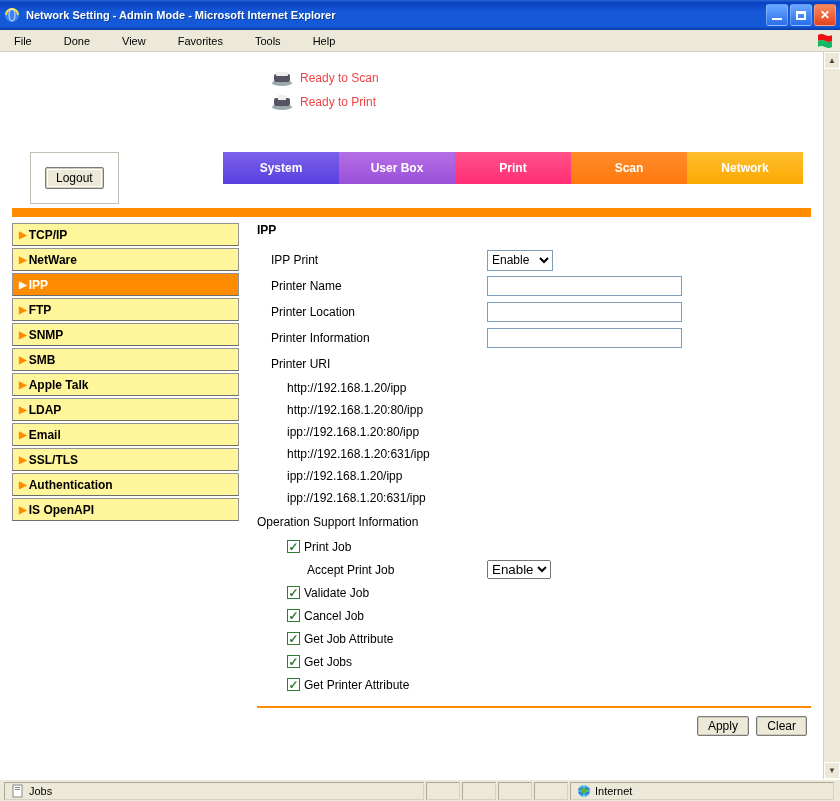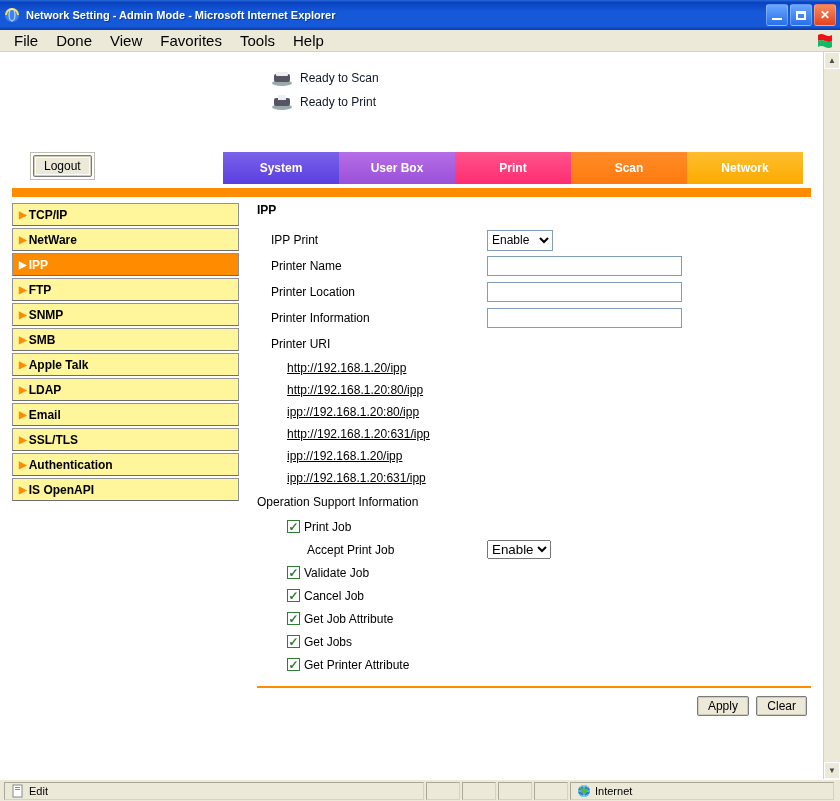--- a/index.html
+++ b/index.html
@@ -12,38 +12,38 @@
   .titlebar .title { font-weight:bold; font-size:11px; flex:1; text-shadow:1px 1px 0 #083a9a; }
   .winbtns { display:flex; gap:2px; }
   .winbtn { width:22px; height:22px; border-radius:3px; display:flex; align-items:center; justify-content:center; font-weight:bold; font-size:12px; border:1px solid #fff4; }
   .winbtn.min, .winbtn.max { background:linear-gradient(to bottom,#69a7ff,#2a6fea); color:#fff; }
   .winbtn.close { background:linear-gradient(to bottom,#f98a5e,#e2431f); color:#fff; }
   .winbtn .shape-min { width:10px; height:2px; background:#fff; margin-top:8px; }
   .winbtn .shape-max { width:10px; height:9px; border:2px solid #fff; border-top-width:3px; }
   .winbtn .shape-x::before { content:"✕"; font-size:12px; }
 
   
-  .menubar { height:22px; background:#ece9d8; border-bottom:1px solid #d6d2c2; display:flex; align-items:center; padding-left:8px; gap:6px; font-size:15px; position:relative; }
+  .menubar { height:22px; background:#ece9d8; border-bottom:1px solid #d6d2c2; display:flex; align-items:center; padding-left:8px; gap:20px; font-size:11px; position:relative; }
   .menubar .menuitem { padding:2px 6px; cursor:default; }
   .menubar .xp-flag { position:absolute; right:6px; top:2px; width:18px; height:18px; }
 
   
   .viewport { background:#fff; width:100%; height:calc(100% - 30px - 22px - 22px); position:relative; display:flex; }
   .scrollbar { width:17px; background:#ece9d8; border-left:1px solid #d6d2c2; display:flex; flex-direction:column; justify-content:flex-start; }
   .scrollbar .sbtn { height:17px; background:#ece9d8; border:1px solid #fff; display:flex; align-items:center; justify-content:center; font-size:8px; color:#4a4a4a; }
   .page { flex:1; overflow:hidden; padding:0; }
 
   .statuses { padding:14px 0 4px 270px; }
-  .status-row { display:flex; align-items:center; height:24px; font-size:12px; color:#0f172a; }
+  .status-row { display:flex; align-items:center; height:24px; font-size:12px; color:#ef4444; }
   .printer-ic { width:24px; height:18px; margin-right:6px; }
   .printer-ic svg { width:24px; height:18px; }
 
   .top-row { display:flex; align-items:flex-start; padding:34px 20px 0 30px; }
   .logout-btn { background:#ece9d8; border:1px solid #7b7b7b; border-radius:2px; padding:3px 10px; font-size:12px; box-shadow:0 0 0 1px #cfcaba inset, 0 0 0 2px #fff inset; cursor:pointer; }
-  .logout-wrap { border:1px solid #c0bfb4; padding:2px; display:inline-block; }
+  .logout-wrap { border:1px solid #c0bfb4; padding:14px; display:inline-block; }
   .spacer-flex { flex:1; }
 
   .tabs { display:flex; margin-left:auto; }
   .tab { width:116px; height:32px; display:flex; align-items:center; justify-content:center; color:#fff; font-weight:bold; font-size:12px; }
   .tab.system { background:linear-gradient(to bottom,#7a62e9,#5a3fe0); }
   .tab.userbox { background:linear-gradient(to bottom,#b56ee6,#9a50d9); }
   .tab.print { background:linear-gradient(to bottom,#ff528b,#ff2d73); }
   .tab.scan { background:linear-gradient(to bottom,#ff8c2a,#ff7a0e); }
   .tab.network { background:linear-gradient(to bottom,#ffbe2e,#fbaa00); }
 
@@ -58,21 +58,21 @@
   .side-item.active .tri { color:#fff; }
 
   .content { flex:1; font-size:12px; }
   .content h2 { font-size:12px; font-weight:bold; margin:0 0 10px 0; }
   .form-row { display:flex; align-items:center; min-height:26px; }
   .form-row .lbl { width:230px; padding-left:14px; }
   .form-row .lbl.header { padding-left:0; }
   .form-row input[type=text] { width:195px; height:20px; border:1px solid #7f9db9; font-size:12px; padding:0 4px; }
   .form-row select { width:66px; height:21px; border:1px solid #7f9db9; font-size:12px; background:#fff; }
   .uri-list { padding-left:30px; }
-  .uri-list div { height:22px; display:flex; align-items:center;text-decoration:underline; }
+  .uri-list div { height:22px; display:flex; align-items:center; }
 
   .op-row { display:flex; align-items:center; height:23px; padding-left:30px; }
   .op-row.sub { padding-left:50px; }
   .chk { width:13px; height:13px; border:1px solid #2e7d32; margin-right:4px; display:flex; align-items:center; justify-content:center; background:#fff; }
   .chk.checked::after { content:"✓"; color:#2e7d32; font-size:12px; font-weight:bold; line-height:10px; }
 
   .hr-orange { height:2px; background:#ff8c00; margin:10px 0 8px 0; }
   .btn-row { text-align:right; padding-right:4px; }
   .app-btn { background:#ece9d8; border:1px solid #7b7b7b; border-radius:2px; padding:2px 10px; font-size:12px; box-shadow:0 0 0 1px #cfcaba inset, 0 0 0 1px #fff inset; cursor:pointer; margin-left:4px; }
 
@@ -308,21 +308,21 @@
   </div>
 </div>
 
 <div class="statusbar">
   <div class="pane left">
     <svg width="14" height="14" viewBox="0 0 14 14" style="margin-right:4px">
         <rect x="2" y="1" width="9" height="12" fill="#fff" stroke="#888"></rect>
         <rect x="4" y="3" width="5" height="1" fill="#888"></rect>
         <rect x="4" y="5" width="5" height="1" fill="#888"></rect>
       </svg>
-    <span>Edit</span>
+    <span>Jobs</span>
   </div>
   <div class="pane small"></div>
   <div class="pane small"></div>
   <div class="pane small"></div>
   <div class="pane small"></div>
   <div class="pane right">
     <span class="globe">
       <svg viewBox="0 0 14 14">
           <circle cx="7" cy="7" r="6" fill="#2a7de1"></circle>
           <path d="M1 7 h12 M7 1 v12 M2.5 3.5 Q7 0 11.5 3.5 M2.5 10.5 Q7 14 11.5 10.5" stroke="#9fd" stroke-width="0.8" fill="none"></path>

